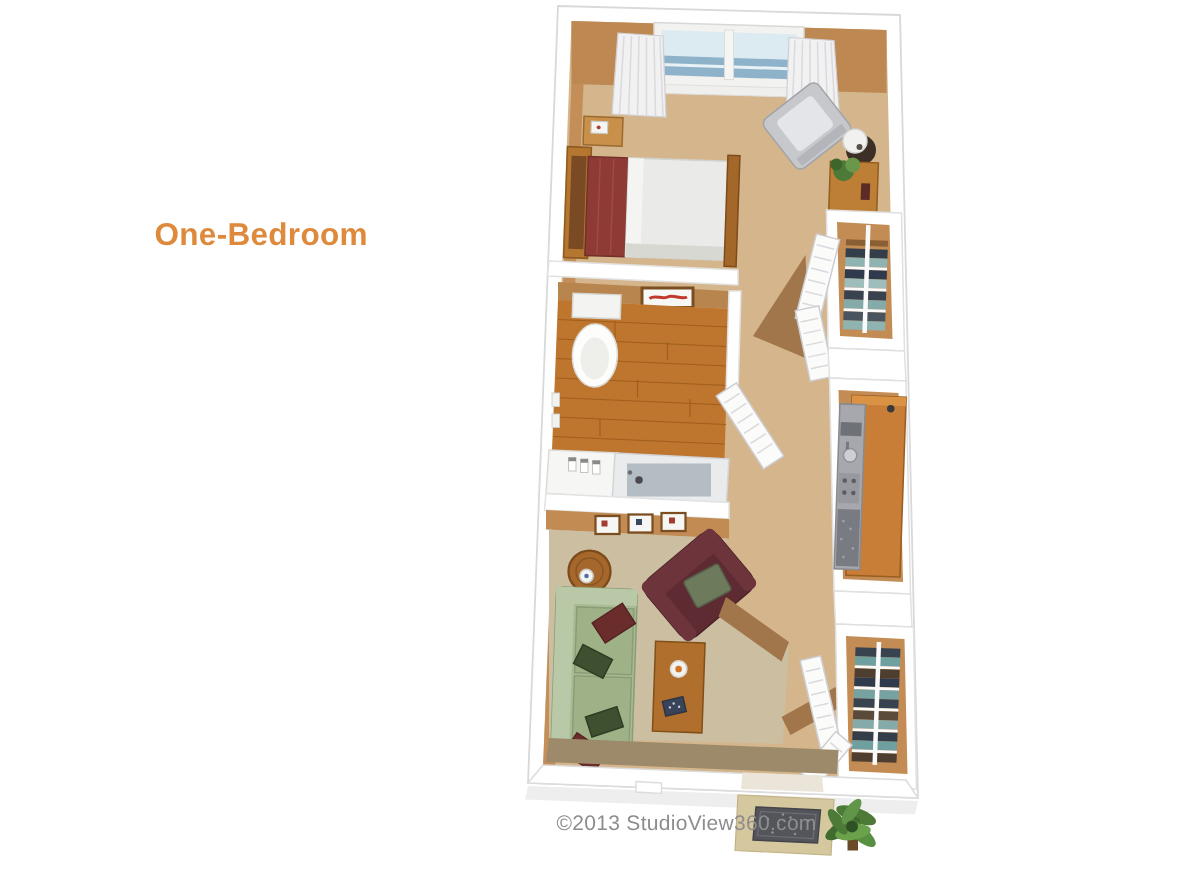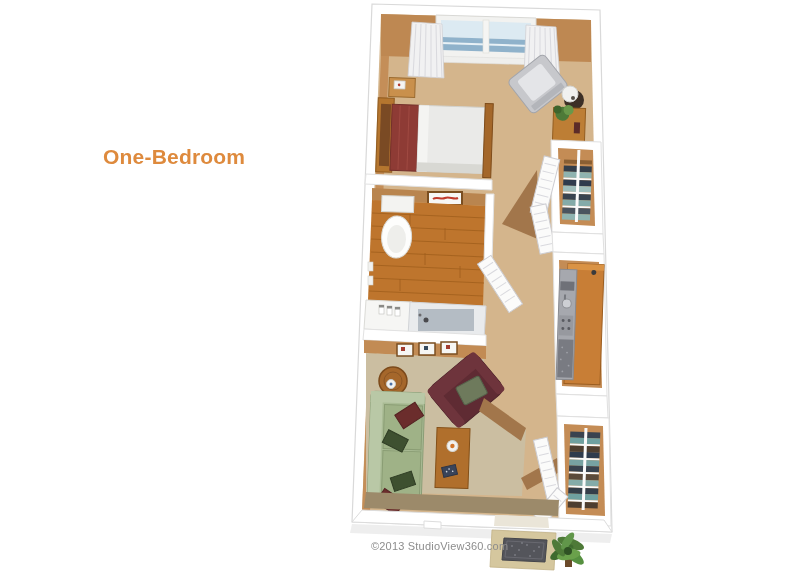--- a/index.html
+++ b/index.html
@@ -1,20 +1,20 @@
 <!DOCTYPE html>
 <html><head>
 <meta charset="utf-8">
 <style>
   html,body{margin:0;padding:0;background:#ffffff;}
   .stage{position:relative;width:800px;height:588px;background:#ffffff;overflow:hidden;
          font-family:"Liberation Sans",sans-serif;}
   .plan-title{position:absolute;left:103px;top:144px;color:#de8a3d;font-weight:bold;
               font-size:21px;line-height:26px;letter-spacing:.2px;}
-  .copyright{position:absolute;left:371px;top:540px;color:#8d8d8d;font-size:11px;
+  .copyright{position:absolute;left:371px;top:540px;color:#8d8d8d;font-size:14px;
              letter-spacing:.2px;}
   svg{position:absolute;left:0;top:0;}
   .slat{stroke:#d9d9de;stroke-width:1;}
   .doorpanel{fill:#fbfbfa;stroke:#cdcdd2;stroke-width:1;}
 </style>
 </head>
 <body>
 
 <div class="stage">
 

